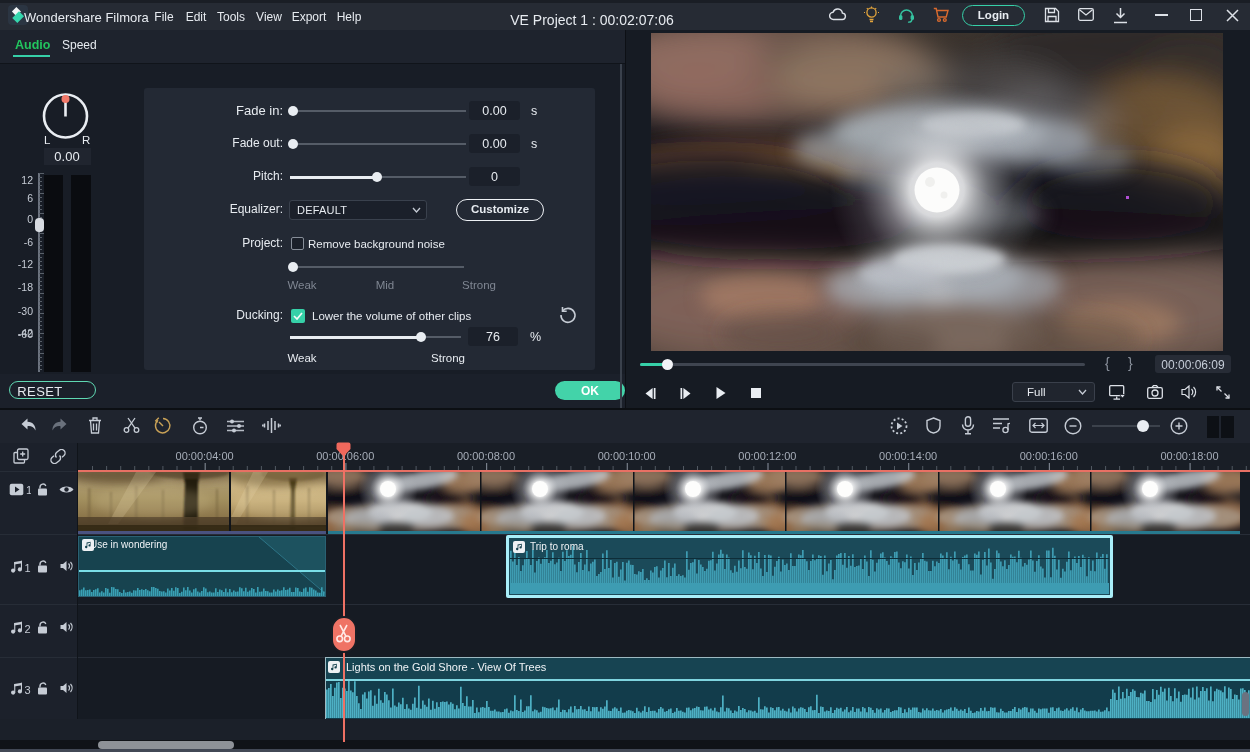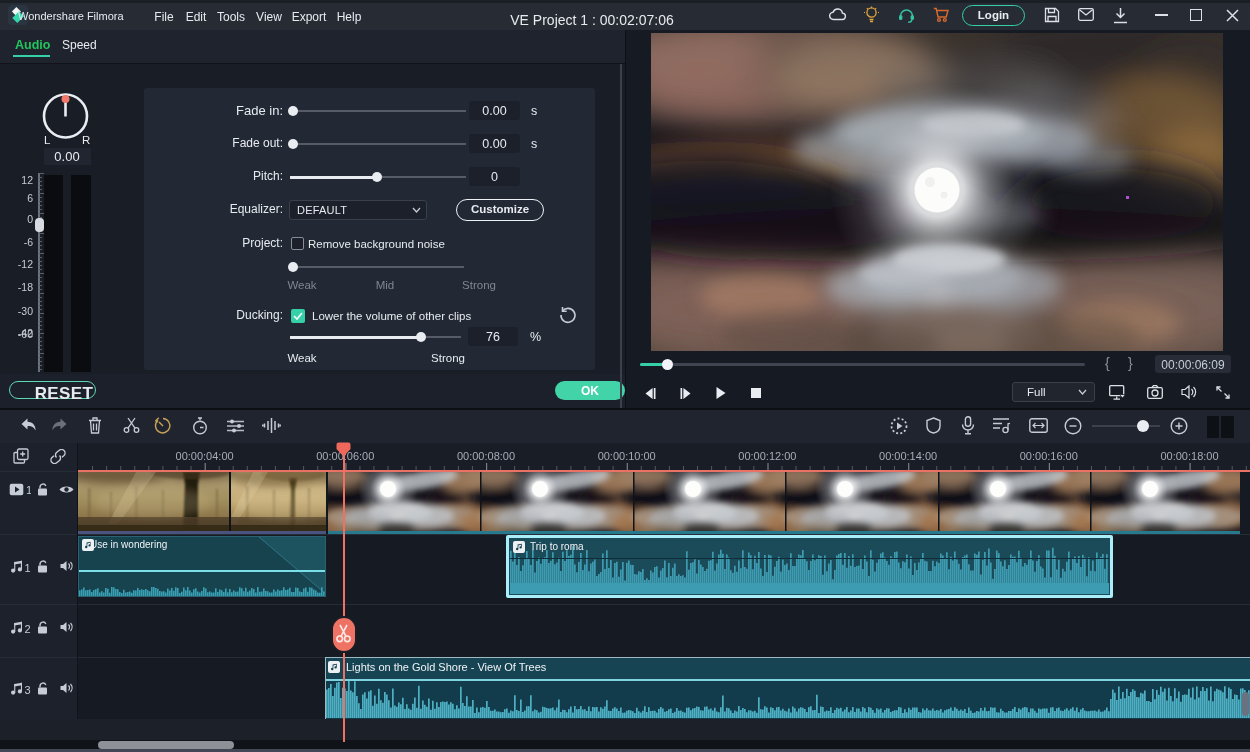--- a/index.html
+++ b/index.html
@@ -6,21 +6,21 @@
 .txt{color:#e7ebf0;font-size:12.5px}
 svg{display:block}
 </style></head><body>
 <div class="ab" style="left:0;top:0;width:1250px;height:30px;background:#262b34"></div>
 <div class="ab" style="left:0;top:0;width:1250px;height:3px;background:#1a1e25"></div>
 <svg class="ab" style="left:8px;top:5px" width="20" height="20" viewBox="0 0 20 20">
 <rect width="20" height="20" rx="4" fill="#2b3542"></rect>
 <rect x="5.2" y="3.4" width="6.4" height="6.4" transform="rotate(45 8.4 6.6)" fill="#f2f5f6"></rect>
 <rect x="6.6" y="7.4" width="7.2" height="9.5" transform="rotate(45 10.2 12.1)" fill="#35d6ad"></rect>
 </svg>
-<div class="ab txt" style="left:18px;top:10px;font-size:11px">Wondershare Filmora</div>
+<div class="ab txt" style="left:24px;top:10px;font-size:13px">Wondershare Filmora</div>
 <div class="ab txt" style="left:164px;top:9.5px;font-size:12px;transform:translateX(-50%)">File</div>
 <div class="ab txt" style="left:196px;top:9.5px;font-size:12px;transform:translateX(-50%)">Edit</div>
 <div class="ab txt" style="left:231px;top:9.5px;font-size:12px;transform:translateX(-50%)">Tools</div>
 <div class="ab txt" style="left:269px;top:9.5px;font-size:12px;transform:translateX(-50%)">View</div>
 <div class="ab txt" style="left:309px;top:9.5px;font-size:12px;transform:translateX(-50%)">Export</div>
 <div class="ab txt" style="left:349px;top:9.5px;font-size:12px;transform:translateX(-50%)">Help</div>
 <div class="ab txt" style="left:592px;top:12px;font-size:14px;transform:translateX(-50%);white-space:nowrap">VE Project 1 : 00:02:07:06</div>
 <svg class="ab" style="left:829px;top:7px" width="18" height="16" viewBox="0 0 18 16">
     <path d="M4.5 12.5 h8.5 a3.2 3.2 0 0 0 .4-6.4 a4.8 4.8 0 0 0-9.3-.9 a3.6 3.6 0 0 0 .4 7.3z" fill="none" stroke="#dde1e7" stroke-width="1.4"></path>
   </svg>
@@ -193,21 +193,21 @@
 <div class="ab" style="left:290px;top:336px;width:171px;height:2px;background:#555c67"></div>
 <div class="ab" style="left:290px;top:335.5px;width:131px;height:3px;background:#e9edf2"></div>
 <div class="ab" style="left:416px;top:332px;width:10px;height:10px;border-radius:50%;background:#e9edf2"></div>
 <div class="ab" style="left:468px;top:327px;width:50px;height:19px;background:#1b202a;border-radius:3px"></div>
 <div class="ab txt" style="left:493.0px;top:330px;transform:translateX(-50%)">76</div>
 <div class="ab txt" style="left:530px;top:330px">%</div>
 <div class="ab txt" style="left:302px;top:352px;font-size:11.5px;transform:translateX(-50%)">Weak</div>
 <div class="ab txt" style="left:448px;top:352px;font-size:11.5px;transform:translateX(-50%)">Strong</div>
 <div class="ab" style="left:0;top:374px;width:625px;height:34px;background:#1b202a"></div>
 <div class="ab" style="left:9px;top:381px;width:87px;height:18px;border:1.6px solid #5fd8b2;border-radius:10px"></div>
-<div class="ab txt" style="left:64px;top:384px;transform:translateX(-50%);font-weight:bold;font-size:17px;letter-spacing:.4px">RESET</div>
+<div class="ab txt" style="left:40px;top:384px;transform:translateX(-50%);font-weight:normal;font-size:13px;letter-spacing:.4px">RESET</div>
 <div class="ab" style="left:555px;top:381px;width:70px;height:19px;background:#43d3a9;border-radius:10px"></div>
 <div class="ab" style="left:590px;top:384px;transform:translateX(-50%);font-weight:bold;font-size:12px;color:#fff">OK</div>
 <div class="ab" style="left:620px;top:64px;width:2px;height:344px;background:#3a414c"></div>
 <div class="ab" style="left:625px;top:30px;width:1px;height:380px;background:#0d1015"></div>
 <div class="ab" style="left:626px;top:30px;width:624px;height:380px;background:#161b23"></div>
 <div class="ab" style="left:651px;top:33px">
     <svg width="572" height="318" viewBox="0 0 572 318" preserveAspectRatio="none" style="display:block">
 <defs>
 <radialGradient id="pmg" cx="50%" cy="50%" r="50%">
  <stop offset="0%" stop-color="#ffffff" stop-opacity=".97"></stop>

